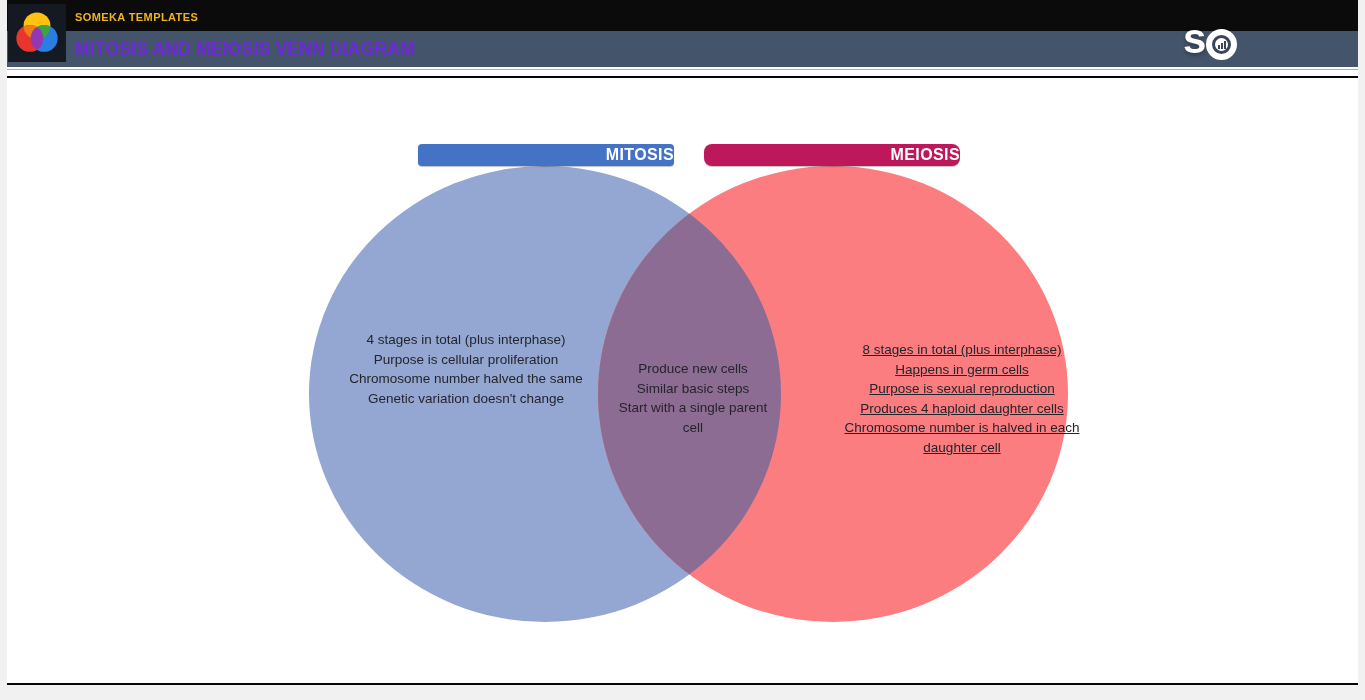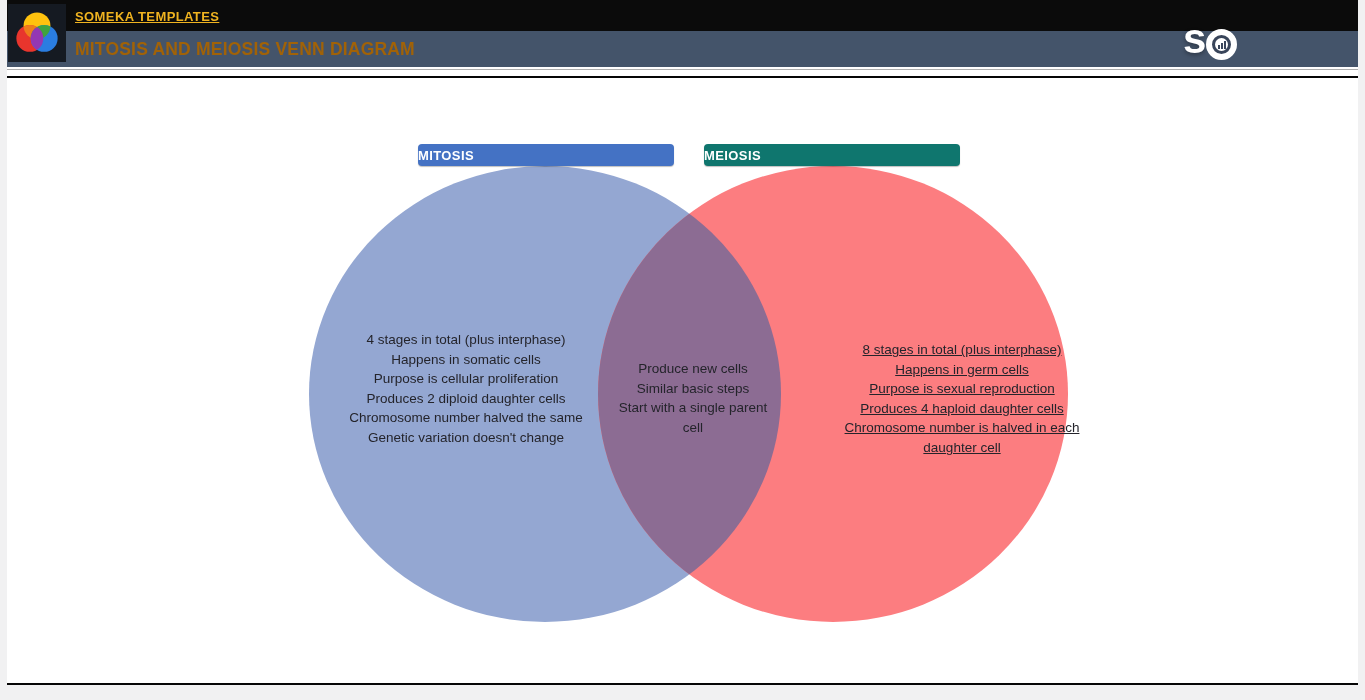--- a/index.html
+++ b/index.html
@@ -11,40 +11,40 @@
   .sheet{position:absolute;left:7px;top:0;width:1351px;height:683px;background:#FFFFFF;}
   .band-top{position:absolute;left:7px;top:0;width:1351px;height:31px;background:#0B0B0B;}
   .band-bottom{position:absolute;left:7px;top:31px;width:1351px;height:36px;background:#44546A;}
   .rule-gray{position:absolute;left:7px;top:69px;width:1351px;height:1px;background:#ADADAD;}
   .rule-black-top{position:absolute;left:7px;top:76px;width:1351px;height:2px;background:#060606;}
   .rule-black-bottom{position:absolute;left:7px;top:683px;width:1351px;height:2px;background:#060606;}
 
   .logo-box{position:absolute;left:8px;top:4px;width:58px;height:58px;background:#151A22;
     display:flex;align-items:center;justify-content:center;}
   .brand{position:absolute;left:75px;top:7px;height:20px;line-height:20px;
-    font-size:13px;font-weight:700;letter-spacing:.4px;text-decoration:underline;}
+    font-size:11px;font-weight:700;letter-spacing:.4px;}
   .page-title{position:absolute;left:75px;top:37px;height:24px;line-height:24px;
-    font-size:17.5px;font-weight:700;color:#a16207;letter-spacing:.2px;}
+    font-size:17.5px;font-weight:700;color:#6d28d9;letter-spacing:.2px;}
 
   .someka-logo{position:absolute;left:1183px;top:15px;height:48px;display:flex;
     align-items:center;color:#FFFFFF;font-weight:700;font-size:42px;letter-spacing:-1px;
     text-shadow:0 2px 4px rgba(0,0,0,.35);}
   .someka-o{width:31px;height:31px;border:6px solid #FFFFFF;border-radius:50%;
     background:#39455A;margin:0 1px;display:flex;align-items:center;justify-content:center;
     box-sizing:border-box;position:relative;top:5px;}
   .someka-o-disc{width:13px;height:13px;background:#FFFFFF;border-radius:50%;
     display:flex;align-items:flex-end;justify-content:center;gap:1px;padding-bottom:2px;box-sizing:border-box;}
   .someka-o-disc i{display:block;width:2px;background:#39455A;}
   .someka-o-disc i.b1{height:4px;}.someka-o-disc i.b2{height:6px;}.someka-o-disc i.b3{height:8px;}
 
   .venn-svg{position:absolute;left:300px;top:155px;}
 
   .venn-chip{position:absolute;top:144px;height:22px;border-radius:4px;
-    display:flex;align-items:center;justify-content:flex-start;
-    color:#FFFFFF;font-size:13px;font-weight:700;letter-spacing:.4px;
+    display:flex;align-items:center;justify-content:flex-end;
+    color:#FFFFFF;font-size:16px;font-weight:700;letter-spacing:.4px;
     box-shadow:0 1px 1px rgba(0,0,0,.25);}
   .chip-mitosis{left:418px;width:256px;}
   .chip-meiosis{left:704px;width:256px;}
 
   .fact-block{position:absolute;text-align:center;color:#24242B;
     font-size:13.5px;line-height:19.6px;}
   .facts-left{left:324px;top:330px;width:284px;}
   .facts-mid{left:611px;top:359px;width:164px;}
   .facts-right{left:820px;top:340px;width:284px;text-decoration:underline;}
 </style>
@@ -98,29 +98,27 @@
       </clipPath>
   </defs>
   <ellipse cx="245" cy="239" rx="236" ry="228" fill="#94A7D2"></ellipse>
   <ellipse cx="533" cy="239" rx="235" ry="228" fill="#FC7D80"></ellipse>
   <ellipse cx="533" cy="239" rx="235" ry="228" clip-path="url(#clipLeftCircle)" fill="#8C6C93"></ellipse>
 </svg>
 
 <div class="venn-chip chip-mitosis" style="background: rgb(68, 114, 196);">
   <span>MITOSIS</span>
 </div>
-<div class="venn-chip chip-meiosis" style="background: #0f766e;">
+<div class="venn-chip chip-meiosis" style="background: #be185d; border-radius: 8px;">
   <span>MEIOSIS</span>
 </div>
 
 <div class="fact-block facts-left">
     <div>4 stages in total (plus interphase)</div>
-    <div>Happens in somatic cells</div>
     <div>Purpose is cellular proliferation</div>
-    <div>Produces 2 diploid daughter cells</div>
     <div>Chromosome number halved the same</div>
     <div>Genetic variation doesn't change</div>
   </div>
 <div class="fact-block facts-mid">
     <div>Produce new cells</div>
     <div>Similar basic steps</div>
     <div>Start with a single parent cell</div>
   </div>
 <div class="fact-block facts-right">
     <div>8 stages in total (plus interphase)</div>

